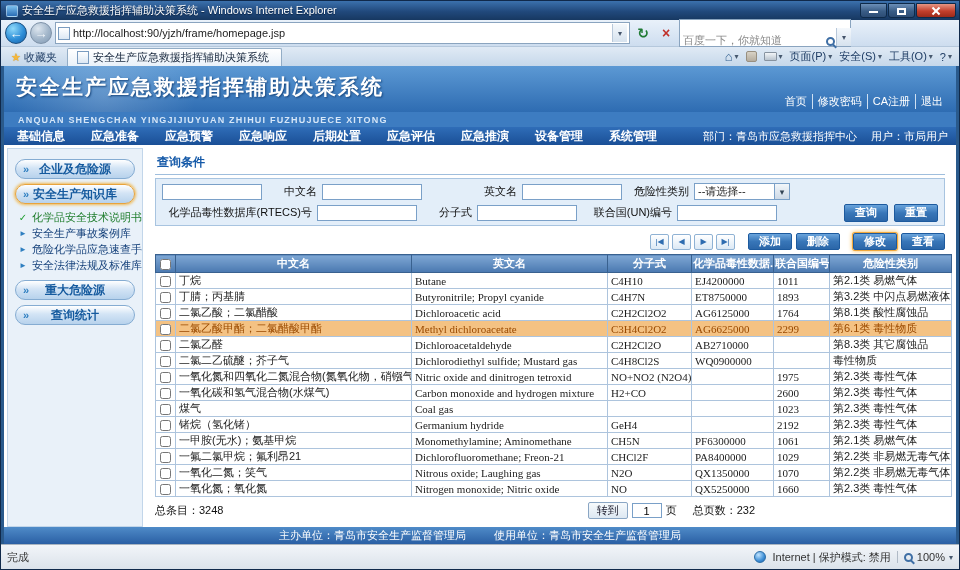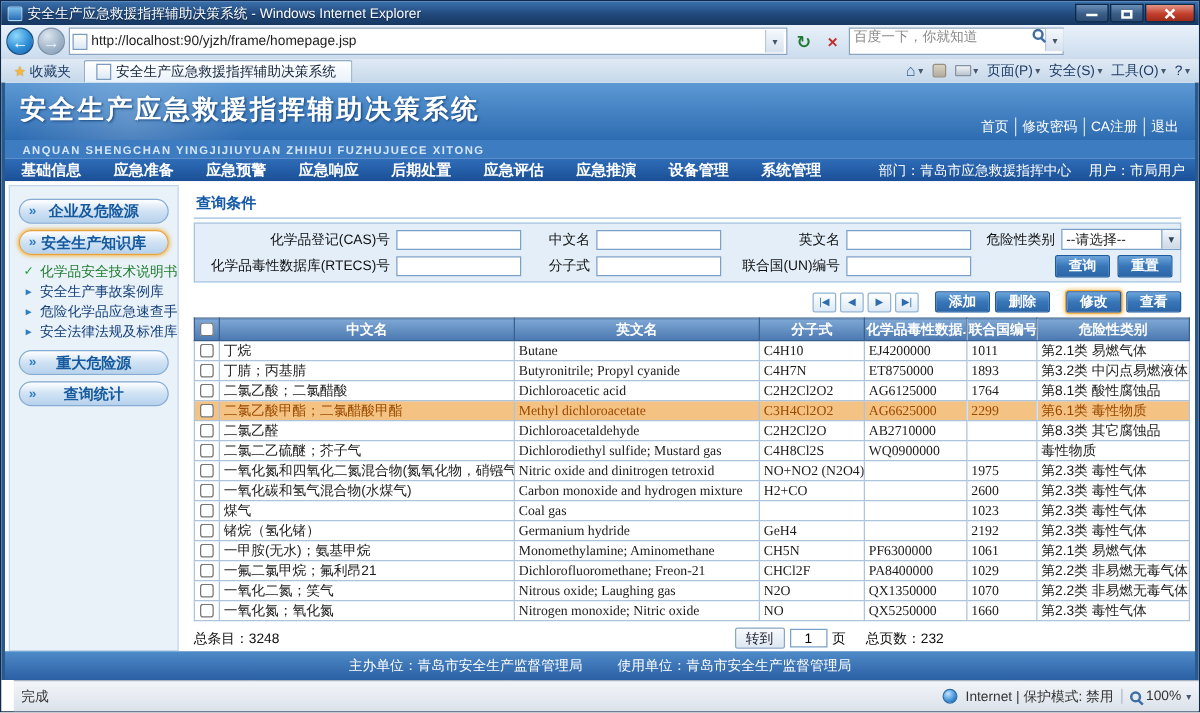--- a/index.html
+++ b/index.html
@@ -24,21 +24,21 @@
 .nav-circle{width:22px;height:22px;border-radius:50%;display:flex;align-items:center;justify-content:center;color:#fff;font-size:13px;font-weight:bold;flex:none;cursor:pointer;}
 .nav-circle.back{background:radial-gradient(circle at 35% 28%,#8ed9fa,#2f8fd8 55%,#155fa8);border:1px solid #1a4f80;}
 .nav-circle.fwd{background:radial-gradient(circle at 35% 28%,#dde6ef,#a2b6ca 55%,#8099b4);border:1px solid #7e92a8;color:#f2f6fa;}
 .addr{flex:1;display:flex;align-items:center;height:22px;background:#fff;border:1px solid #8aa4bf;padding:0 2px;gap:3px;max-width:575px;}
 .page-favicon{width:12px;height:13px;background:linear-gradient(#fff,#dce8f4);border:1px solid #7a9cc0;flex:none;}
 .addr input{flex:1;border:none;outline:none;font-size:11px;color:#1c1c1c;background:transparent;}
 .mini-caret{width:15px;height:18px;display:flex;align-items:center;justify-content:center;color:#44546a;font-size:8px;background:linear-gradient(#f4f8fc,#d6e2ee);border-left:1px solid #b8c8da;cursor:pointer;flex:none;}
 .icon-btn{width:20px;height:20px;display:flex;align-items:center;justify-content:center;border-radius:2px;cursor:pointer;flex:none;}
 .icon-btn.refresh{color:#1f7a33;font-size:14px;font-weight:bold;}
 .icon-btn.stop{color:#c0302a;font-size:14px;font-weight:bold;}
-.searchbox{width:172px;height:22px;background:#fff;border:1px solid #8aa4bf;display:flex;align-items:flex-start;padding:0 3px;gap:1px;flex:none;}
+.searchbox{width:172px;height:28px;background:#fff;border:1px solid #8aa4bf;display:flex;align-items:flex-end;padding:0 3px;gap:1px;flex:none;}
 .searchbox input{flex:1;border:none;outline:none;font-size:11px;color:#8a8a8a;background:transparent;}
 .mag{width:9px;height:9px;border:2px solid #3f6fa5;border-radius:50%;position:relative;flex:none;}
 .mag::after{content:"";position:absolute;width:5px;height:2px;background:#3f6fa5;transform:rotate(45deg);right:-4px;bottom:-3px;}
 
 .tabbar{height:19px;background:linear-gradient(#e0eaf5,#c6d8ea);display:flex;align-items:flex-end;padding:0 3px;gap:3px;flex:none;}
 .favbtn{height:17px;display:flex;align-items:center;gap:3px;padding:0 7px;font-size:11px;color:#1e3c64;cursor:pointer;}
 .star-icon{color:#f5b83d;font-size:11px;text-shadow:0 0 1px #b07c10;}
 .tab{height:18px;background:linear-gradient(#ffffff,#e9f1f9);border:1px solid #93adc6;border-bottom:none;border-radius:2px 2px 0 0;display:flex;align-items:center;gap:4px;padding:0 9px;font-size:11px;color:#14243a;min-width:215px;cursor:pointer;}
 .cmd-right{margin-left:auto;display:flex;align-items:center;gap:7px;font-size:11px;color:#1e3c64;padding:0 4px 2px 0;}
 .cmd-item{display:flex;align-items:center;gap:2px;cursor:pointer;}
@@ -96,24 +96,24 @@
 .grid input[type=checkbox]{width:11px;height:11px;vertical-align:middle;}
 .mono{font-family:Liberation Serif, serif;font-size:9px;}
 tr.highlight td{background:#f4c283;color:#9a4a00;}
 
 .bottombar{display:flex;align-items:center;margin-top:5px;font-size:11px;color:#101010;}
 .bb-sp1{flex:1;} .bb-sp2{flex:0 0 190px;}
 .goto-btn{height:17px;border:1px solid #8aa6c4;background:linear-gradient(#f7fafc,#dde8f2);padding:0 8px;font-size:11px;display:flex;align-items:center;border-radius:2px;color:#223;cursor:pointer;}
 .page-input{width:30px;height:15px;border:1px solid #7aa0c8;font-size:11px;text-align:center;margin:0 4px;outline:none;}
 .bb-pages{margin-left:16px;}
 
-.page-footer{height:23px;background:linear-gradient(#4f8bc8,#2a5fa4);color:#fff;display:flex;align-items:center;justify-content:center;gap:28px;font-size:11px;flex:none;}
-
-
-.statusbar{height:22px;background:linear-gradient(#f2f5f9,#dbe2ea);border-top:1px solid #a9b4c0;display:flex;align-items:center;font-size:11px;color:#333;padding:12px 6px;gap:8px;flex:none;margin-left:10px;}
+.page-footer{height:17px;background:linear-gradient(#4f8bc8,#2a5fa4);color:#fff;display:flex;align-items:center;justify-content:center;gap:28px;font-size:11px;flex:none;}
+
+
+.statusbar{height:22px;background:linear-gradient(#f2f5f9,#dbe2ea);border-top:1px solid #a9b4c0;display:flex;align-items:center;font-size:11px;color:#333;padding:12px 6px;gap:8px;flex:none;}
 .sb-right{margin-left:auto;display:flex;align-items:center;gap:6px;}
 .sb-sep{width:1px;height:12px;background:#b0bac6;}
 .globe-icon{width:12px;height:12px;border-radius:50%;background:radial-gradient(circle at 35% 30%,#bfe3ff,#3f8fd6 60%,#1c5ea6);border:1px solid #2a6da8;flex:none;}
 .zoomer{display:flex;align-items:center;gap:4px;cursor:pointer;}
 </style>
 </head>
 <body>
 
 <div class="window">
 
@@ -273,21 +273,20 @@
             <span class="chev">»</span>
             <span>查询统计</span>
           </div>
       </div>
 
       <div class="main">
         <div class="q-title">查询条件</div>
 
         <div class="q-panel">
           <div class="q-row">
-            <span class="q-label w150">化学品登记(CAS)号</span>
             <input class="q-input" style="">
             <span class="q-label w50">中文名</span>
             <input class="q-input" style="">
             <span class="q-label w90">英文名</span>
             <input class="q-input" style="">
             <span class="q-label w62">危险性类别</span>
             <span class="q-select">
                 <span>--请选择--</span>
               </span>
           </div>

